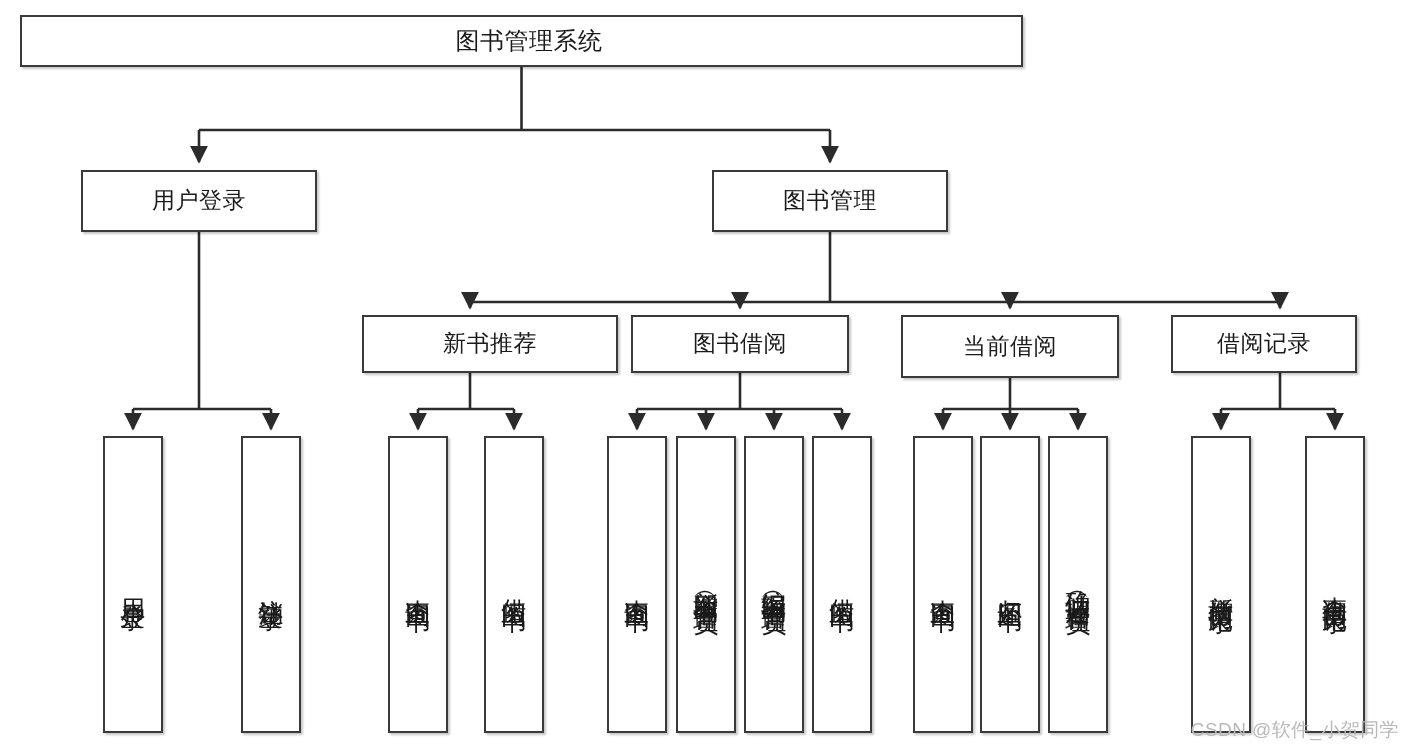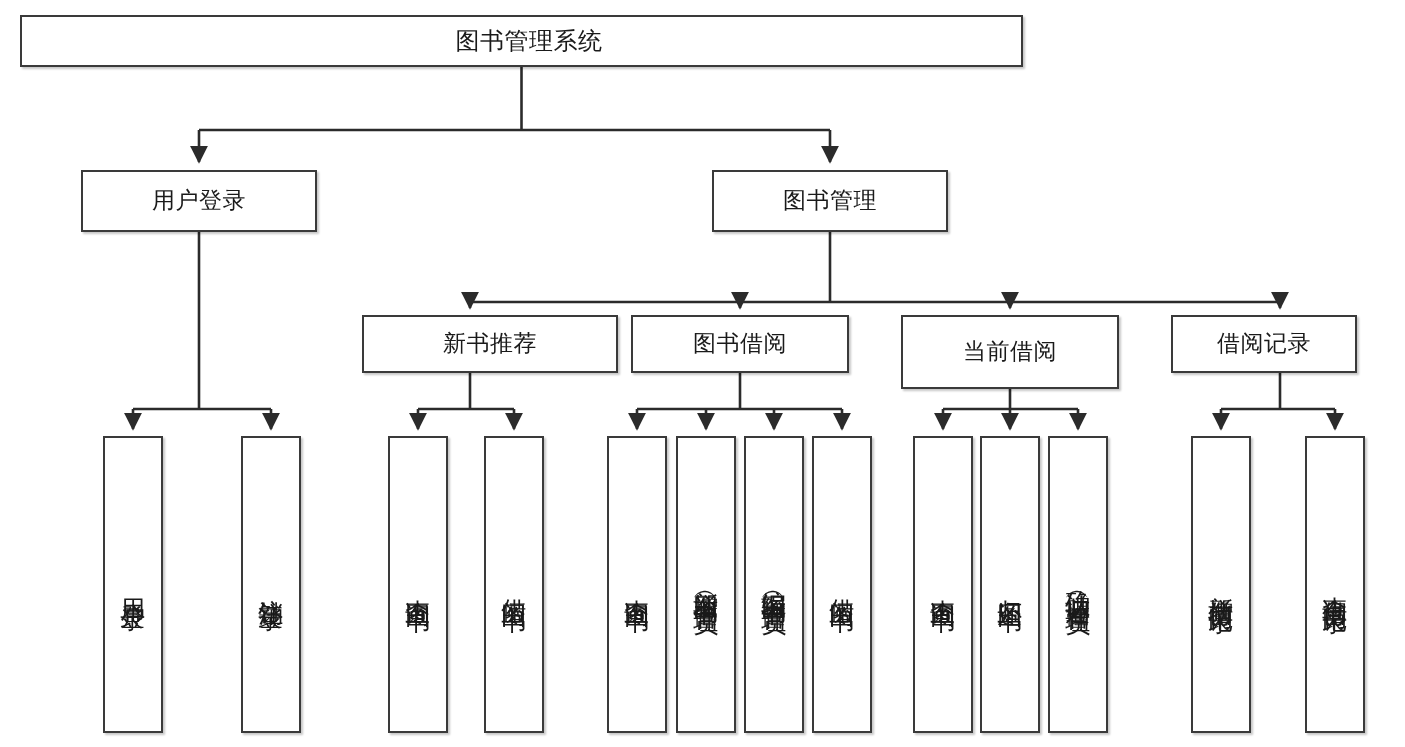--- a/index.html
+++ b/index.html
@@ -140,21 +140,21 @@
   </div>
 
   <div class="node horizontal" style="left:362px; top:315px; width:256px; height:58px;">
     <span class="label">新书推荐</span>
   </div>
 
   <div class="node horizontal" style="left:631px; top:315px; width:218px; height:58px;">
     <span class="label">图书借阅</span>
   </div>
 
-  <div class="node horizontal" style="left:901px; top:315px; width:218px; height:74px;">
+  <div class="node horizontal" style="left:901px; top:315px; width:218px; height:63px;">
     <span class="label">当前借阅</span>
   </div>
 
   <div class="node horizontal" style="left:1171px; top:315px; width:186px; height:58px;">
     <span class="label">借阅记录</span>
   </div>
 
   <div class="node vertical" style="left:103px; top:436px; width:60px; height:297px;">
     <span class="label">用户登录</span>
   </div>
@@ -200,14 +200,15 @@
   </div>
 
   <div class="node vertical" style="left:1191px; top:436px; width:60px; height:297px;">
     <span class="label">新增借阅记录</span>
   </div>
 
   <div class="node vertical" style="left:1305px; top:436px; width:60px; height:297px;">
     <span class="label">查询借阅记录</span>
   </div>
 
+  <div class="watermark">CSDN @软件_小贺同学</div>
 
 </div>
 
 </body></html>

